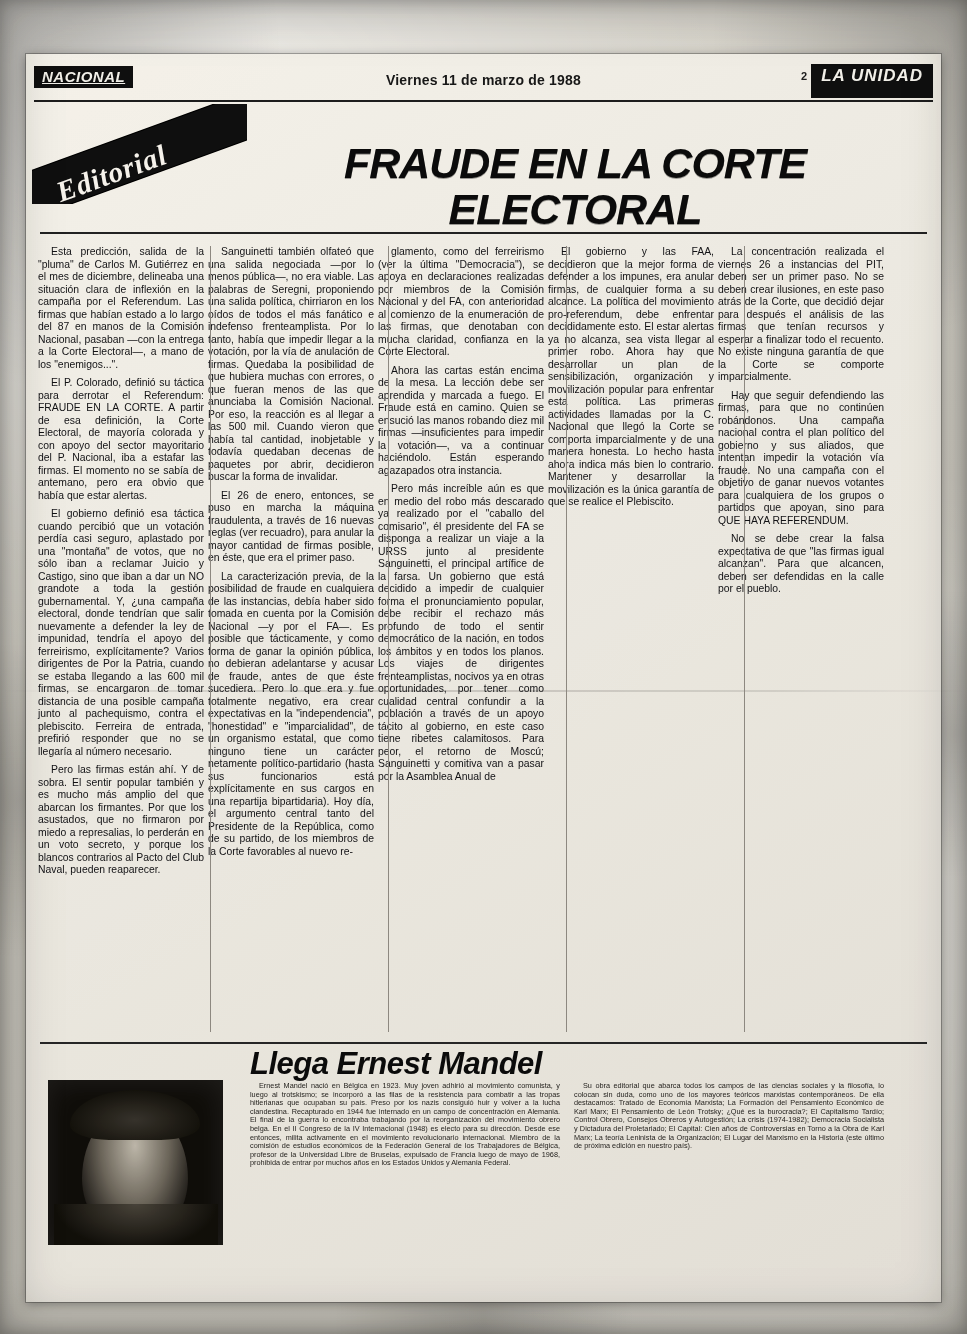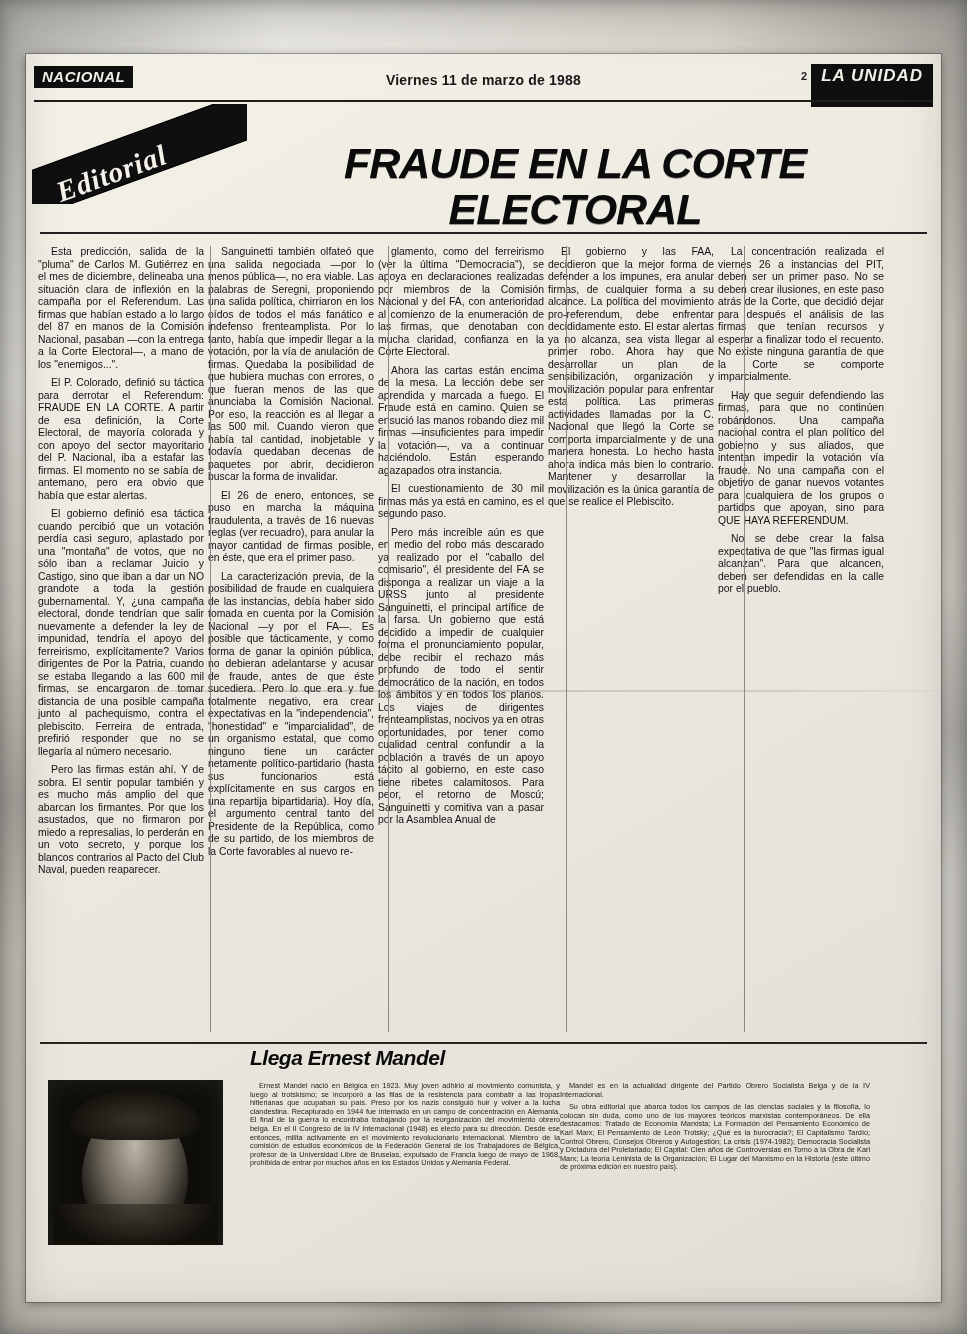--- a/index.html
+++ b/index.html
@@ -38,30 +38,31 @@
   
   .masthead{
     position:absolute;left:26px;top:62px;width:915px;height:36px;
   }
   .mh-left{
     position:absolute;left:8px;top:4px;
     background:#141414;color:#eceae3;
     font-weight:bold;font-style:italic;font-size:15px;
     letter-spacing:.5px;padding:2px 8px 3px 8px;
     font-family:"Liberation Sans",sans-serif;
+    text-decoration:underline;
   }
   .mh-center{
     position:absolute;left:0;right:0;top:10px;text-align:center;
     font-size:14px;font-weight:bold;color:#1c1c1c;letter-spacing:.2px;
   }
   .mh-right{
     position:absolute;right:8px;top:2px;
     background:#141414;color:#eceae3;
     font-weight:bold;font-style:italic;font-size:17px;
-    padding:2px 10px 21px 10px;letter-spacing:1px;
+    padding:2px 10px 12px 10px;letter-spacing:1px;
   }
   .mh-page{
     position:absolute;right:134px;top:8px;font-size:11px;font-weight:bold;color:#222;
   }
   .mh-rule{
     position:absolute;left:8px;right:8px;top:38px;height:2px;background:#222;
   }
   
   .ed-flag{
     position:absolute;left:32px;top:104px;width:215px;height:100px;overflow:hidden;
@@ -106,21 +107,21 @@
   .col.c1,.col.c2,.col.c3,.col.c4,.col.c5{width:166px;}
   .vrule{
     position:absolute;top:246px;width:1px;height:786px;background:#8c8880;
   }
   
   .bot-rule{
     position:absolute;left:40px;right:40px;top:1042px;height:2px;background:#2a2a2a;
   }
   .bot-title{
     position:absolute;left:250px;top:1046px;width:430px;
-    font-weight:bold;font-style:italic;font-size:21px;color:#111;
+    font-weight:bold;font-style:italic;font-size:31px;color:#111;
     letter-spacing:-.5px;
   }
   .mandel-photo{
     position:absolute;left:48px;top:1080px;width:175px;height:165px;
     background:#14120f;
     box-shadow:inset 0 0 30px rgba(255,255,255,.08);
     overflow:hidden;
   }
   .mandel-photo .face{
     position:absolute;left:34px;top:26px;width:106px;height:132px;
@@ -133,21 +134,21 @@
     position:absolute;left:22px;top:10px;width:130px;height:50px;
     background:radial-gradient(ellipse at 50% 60%, #3a362f 0%, #17150f 75%);
     border-radius:50% 50% 30% 30%/70% 70% 30% 30%;
   }
   .mandel-photo .coat{
     position:absolute;left:6px;top:124px;width:164px;height:46px;
     background:radial-gradient(ellipse at 50% 0%, #4a453c 0%, #16140f 70%);
   }
   .mandel-cols{
     position:absolute;left:250px;top:1082px;width:645px;height:170px;
-    display:flex;
+    display:flex;gap:14px;
   }
   .mcol{
     width:310px;font-size:7.3px;line-height:8.6px;text-align:justify;
     color:#2a2824;filter:blur(.35px);
   }
   .mcol p{margin:0 0 4px 0;text-indent:9px;}
   .fold{
     position:absolute;left:0;top:690px;width:967px;height:2px;
     background:linear-gradient(90deg,rgba(0,0,0,0) 0%,rgba(0,0,0,.10) 20%,rgba(0,0,0,.14) 50%,rgba(0,0,0,.10) 80%,rgba(0,0,0,0) 100%);
     pointer-events:none;
@@ -187,21 +188,20 @@
         <p>Pero las firmas están ahí. Y de sobra. El sentir popular también y es mucho más amplio del que abarcan los firmantes. Por que los asustados, que no firmaron por miedo a represalias, lo perderán en un voto secreto, y porque los blancos contrarios al Pacto del Club Naval, pueden reaparecer.</p>
       </div>
     <div class="col c2">
         <p>Sanguinetti también olfateó que una salida negociada —por lo menos pública—, no era viable. Las palabras de Seregni, proponiendo una salida política, chirriaron en los oídos de todos el más fanático e indefenso frenteamplista. Por lo tanto, había que impedir llegar a la votación, por la vía de anulación de firmas. Quedaba la posibilidad de que hubiera muchas con errores, o que fueran menos de las que anunciaba la Comisión Nacional. Por eso, la reacción es al llegar a las 500 mil. Cuando vieron que había tal cantidad, inobjetable y todavía quedaban decenas de paquetes por abrir, decidieron buscar la forma de invalidar.</p>
         <p>El 26 de enero, entonces, se puso en marcha la máquina fraudulenta, a través de 16 nuevas reglas (ver recuadro), para anular la mayor cantidad de firmas posible, en éste, que era el primer paso.</p>
         <p>La caracterización previa, de la posibilidad de fraude en cualquiera de las instancias, debía haber sido tomada en cuenta por la Comisión Nacional —y por el FA—. Es posible que tácticamente, y como forma de ganar la opinión pública, no debieran adelantarse y acusar de fraude, antes de que éste sucediera. Pero lo que era y fue totalmente negativo, era crear expectativas en la "independencia", "honestidad" e "imparcialidad", de un organismo estatal, que como ninguno tiene un carácter netamente político-partidario (hasta sus funcionarios está explícitamente en sus cargos en una repartija bipartidaria). Hoy día, el argumento central tanto del Presidente de la República, como de su partido, de los miembros de la Corte favorables al nuevo re-</p>
       </div>
     <div class="col c3">
         <p>glamento, como del ferreirismo (ver la última "Democracia"), se apoya en declaraciones realizadas por miembros de la Comisión Nacional y del FA, con anterioridad al comienzo de la enumeración de las firmas, que denotaban con mucha claridad, confianza en la Corte Electoral.</p>
         <p>Ahora las cartas están encima de la mesa. La lección debe ser aprendida y marcada a fuego. El Fraude está en camino. Quien se ensució las manos robando diez mil firmas —insuficientes para impedir la votación—, va a continuar haciéndolo. Están esperando agazapados otra instancia.</p>
-        <p>El cuestionamiento de 30 mil firmas más ya está en camino, es el segundo paso.</p>
         <p>Pero más increíble aún es que en medio del robo más descarado ya realizado por el "caballo del comisario", él presidente del FA se disponga a realizar un viaje a la URSS junto al presidente Sanguinetti, el principal artífice de la farsa. Un gobierno que está decidido a impedir de cualquier forma el pronunciamiento popular, debe recibir el rechazo más profundo de todo el sentir democrático de la nación, en todos los ámbitos y en todos los planos. Los viajes de dirigentes frenteamplistas, nocivos ya en otras oportunidades, por tener como cualidad central confundir a la población a través de un apoyo tácito al gobierno, en este caso tiene ribetes calamitosos. Para peor, el retorno de Moscú; Sanguinetti y comitiva van a pasar por la Asamblea Anual de</p>
       </div>
     <div class="col c4">
         <p>El gobierno y las FAA, decidieron que la mejor forma de defender a los impunes, era anular firmas, de cualquier forma a su alcance. La política del movimiento pro-referendum, debe enfrentar decididamente esto. El estar alertas ya no alcanza, sea vista llegar al primer robo. Ahora hay que desarrollar un plan de sensibilización, organización y movilización popular para enfrentar esta política. Las primeras actividades llamadas por la C. Nacional que llegó la Corte se comporta imparcialmente y de una manera honesta. Lo hecho hasta ahora indica más bien lo contrario. Mantener y desarrollar la movilización es la única garantía de que se realice el Plebiscito.</p>
       </div>
     <div class="col c5">
         <p>La concentración realizada el viernes 26 a instancias del PIT, deben ser un primer paso. No se deben crear ilusiones, en este paso atrás de la Corte, que decidió dejar para después el análisis de las firmas que tenían recursos y esperar a finalizar todo el recuento. No existe ninguna garantía de que la Corte se comporte imparcialmente.</p>
         <p>Hay que seguir defendiendo las firmas, para que no continúen robándonos. Una campaña nacional contra el plan político del gobierno y sus aliados, que intentan impedir la votación vía fraude. No una campaña con el objetivo de ganar nuevos votantes para cualquiera de los grupos o partidos que apoyan, sino para QUE HAYA REFERENDUM.</p>
         <p>No se debe crear la falsa expectativa de que "las firmas igual alcanzan". Para que alcancen, deben ser defendidas en la calle por el pueblo.</p>
       </div>
@@ -214,21 +214,20 @@
     <div class="face"></div>
     <div class="hat"></div>
     <div class="coat"></div>
   </div>
 
   <div class="mandel-cols">
     <div class="mcol m1">
         <p>Ernest Mandel nació en Bélgica en 1923. Muy joven adhirió al movimiento comunista, y luego al trotskismo; se incorporó a las filas de la resistencia para combatir a las tropas hitlerianas que ocupaban su país. Preso por los nazis consiguió huir y volver a la lucha clandestina. Recapturado en 1944 fue internado en un campo de concentración en Alemania. El final de la guerra lo encontraba trabajando por la reorganización del movimiento obrero belga. En el II Congreso de la IV Internacional (1948) es electo para su dirección. Desde ese entonces, milita activamente en el movimiento revolucionario internacional. Miembro de la comisión de estudios económicos de la Federación General de los Trabajadores de Bélgica, profesor de la Universidad Libre de Bruselas, expulsado de Francia luego de mayo de 1968, prohibida de entrar por muchos años en los Estados Unidos y Alemania Federal.</p>
       </div>
     <div class="mcol m2">
-        <p>Mandel es en la actualidad dirigente del Partido Obrero Socialista Belga y de la IV Internacional.</p>
         <p>Su obra editorial que abarca todos los campos de las ciencias sociales y la filosofía, lo colocan sin duda, como uno de los mayores teóricos marxistas contemporáneos. De ella destacamos: Tratado de Economía Marxista; La Formación del Pensamiento Económico de Karl Marx; El Pensamiento de León Trotsky; ¿Qué es la burocracia?; El Capitalismo Tardío; Control Obrero, Consejos Obreros y Autogestión; La crisis (1974-1982); Democracia Socialista y Dictadura del Proletariado; El Capital: Cien años de Controversias en Torno a la Obra de Karl Marx; La teoría Leninista de la Organización; El Lugar del Marxismo en la Historia (este último de próxima edición en nuestro país).</p>
       </div>
   </div>
 
   <div class="fold"></div>
   <div class="edge-dark"></div>
 <div class="vrule" style="left: 210px;"></div>
     <div class="vrule" style="left: 388px;"></div>
     <div class="vrule" style="left: 566px;"></div>
     <div class="vrule" style="left: 744px;"></div>

